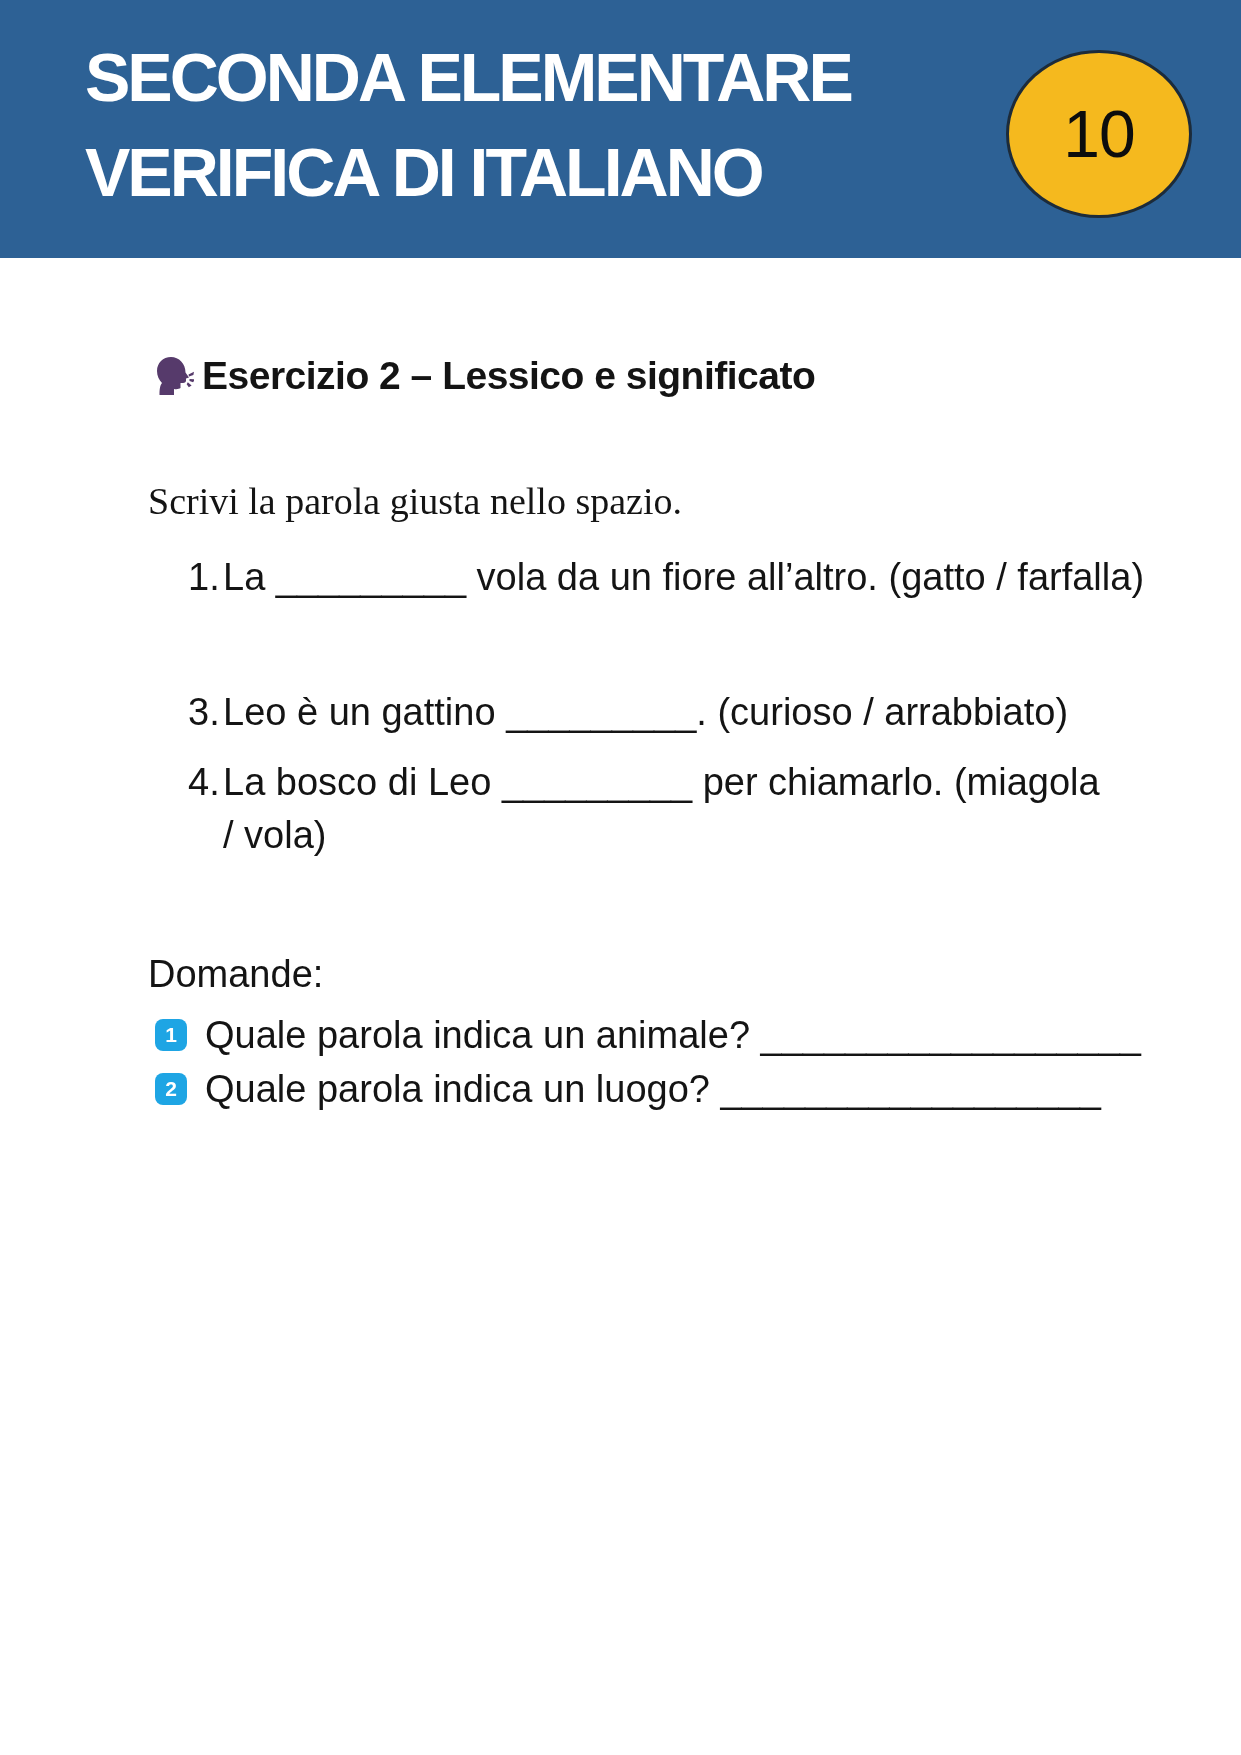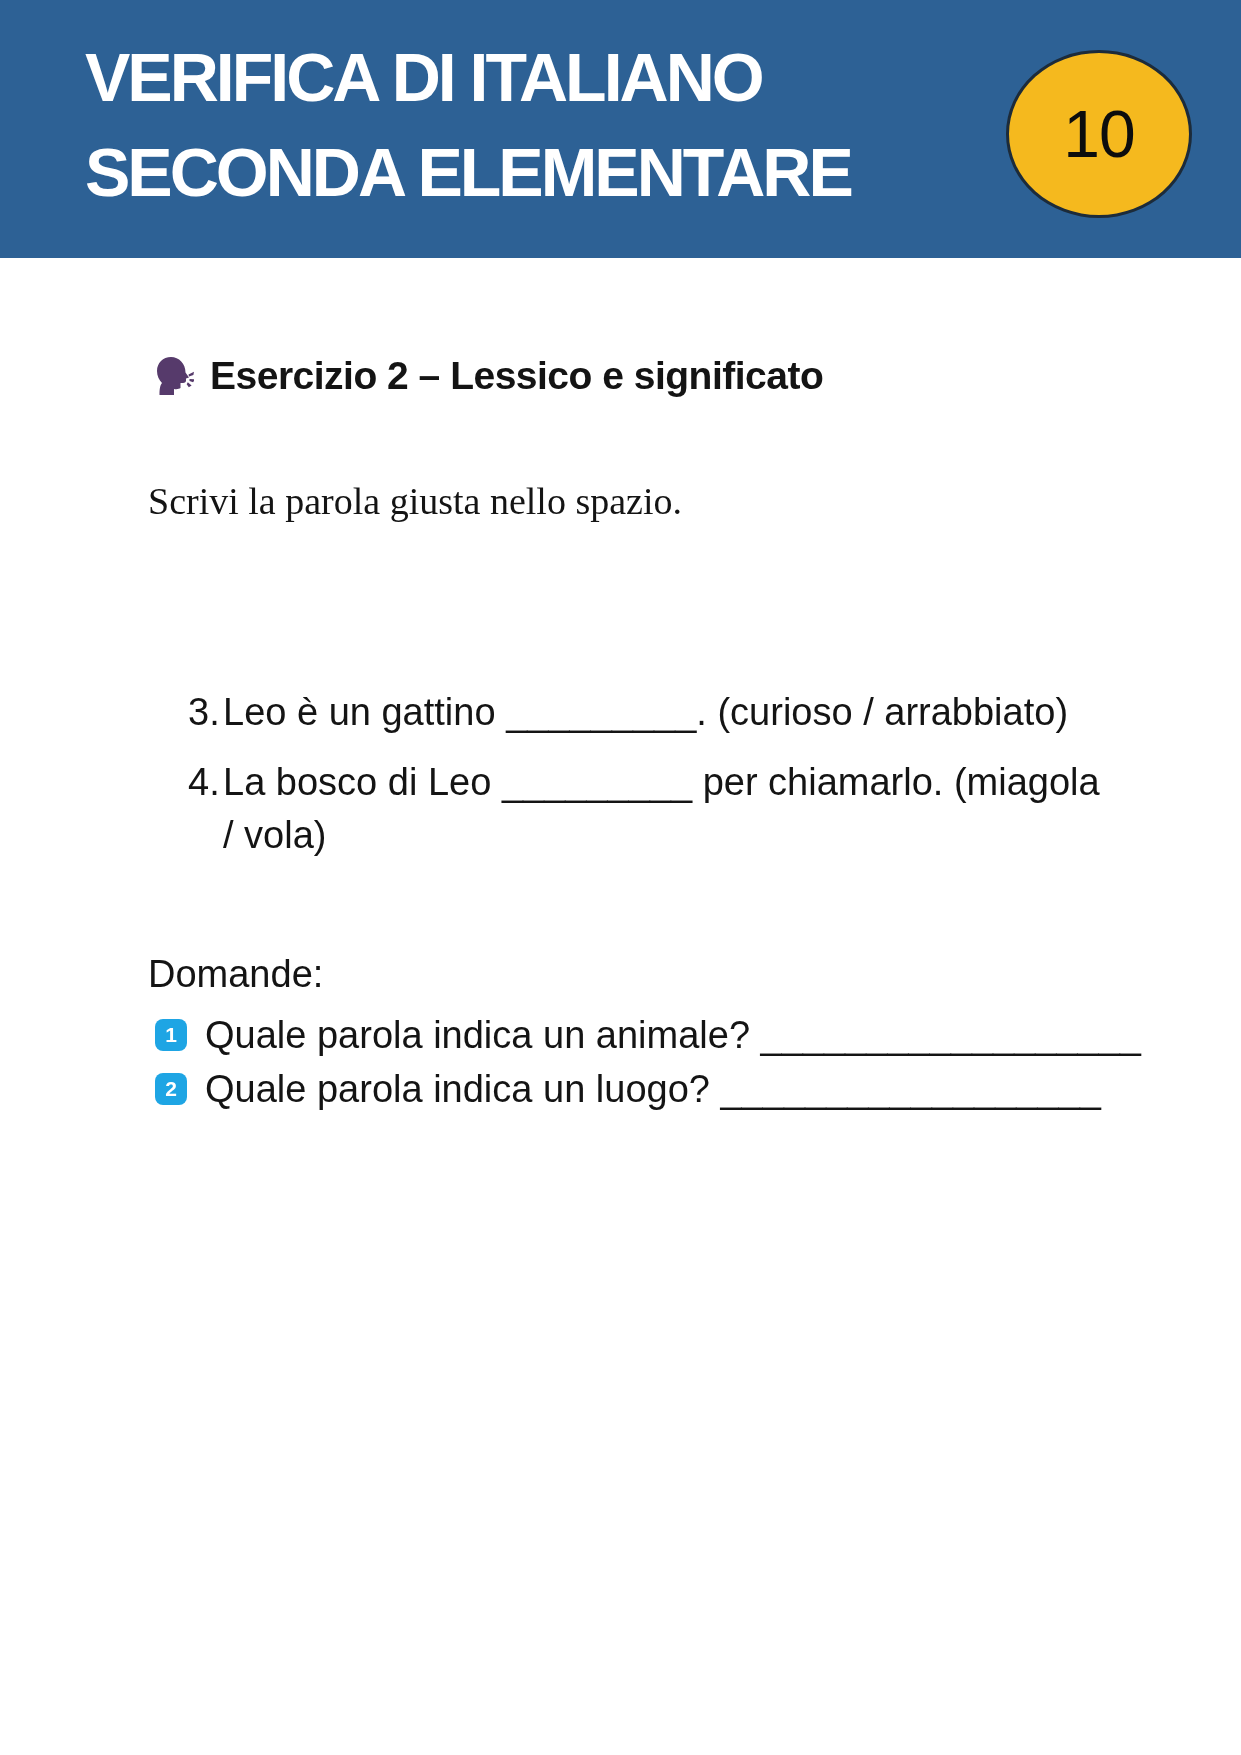--- a/index.html
+++ b/index.html
@@ -51,21 +51,21 @@
     color:#0d0d0d;
     letter-spacing:-1px;
   }
   
   .exercise-heading{
     position:absolute;
     left:150px;
     top:354px;
     display:flex;
     align-items:center;
-    gap:16px;
+    gap:8px;
   }
   .exercise-heading h2{
     margin:0;
     font-size:39px;
     font-weight:bold;
     letter-spacing:-0.5px;
     white-space:nowrap;
   }
   .icon-speaking-head{width:44px;height:44px;flex:0 0 auto;}
   .instruction{
@@ -125,22 +125,22 @@
     line-height:46px;
   }
 </style>
 </head>
 <body>
 
 <div class="page">
 
   <header class="banner">
     <div class="banner-title">
+      <div>SECONDA ELEMENTARE</div>
       <div>VERIFICA DI ITALIANO</div>
-      <div>SECONDA ELEMENTARE</div>
     </div>
     <div class="score-badge">
       <span>10</span>
     </div>
   </header>
 
   <div class="exercise-heading">
     <svg class="icon-speaking-head" viewBox="0 0 44 44" xmlns="http://www.w3.org/2000/svg" aria-hidden="true">
       <path fill="#563A6B" d="M21 3
         C13 3 7 9 7 17
@@ -156,20 +156,23 @@
         <path d="M38.5 20.5 l5.5 -2.8 -0.6 3.2 -4.4 1.6 z"></path>
         <path d="M39.5 25 l5.2 0.4 -1.6 2.8 -3.6 -1.2 z"></path>
         <path d="M37.8 28.2 l3.8 3.4 -2.8 1.6 -2.1 -2.9 z"></path>
       </g>
     </svg>
     <h2>Esercizio 2 – Lessico e significato</h2>
   </div>
 
   <p class="instruction">Scrivi la parola giusta nello spazio.</p>
 
+  <div class="item" style="left:188px; top:554px">
+    <span class="num">1.</span><span class="txt">La _________ vola da un fiore all’altro. (gatto / farfalla)</span>
+  </div>
 
 
   <div class="item" style="left:188px; top:689px">
     <span class="num">3.</span><span class="txt">Leo è un gattino _________. (curioso / arrabbiato)</span>
   </div>
 
   <div class="item" style="left:188px; top:759px">
     <span class="num">4.</span><span class="txt">La bosco di Leo _________ per chiamarlo. (miagola</span>
   </div>
   <div class="item" style="left:223px; top:812px">

